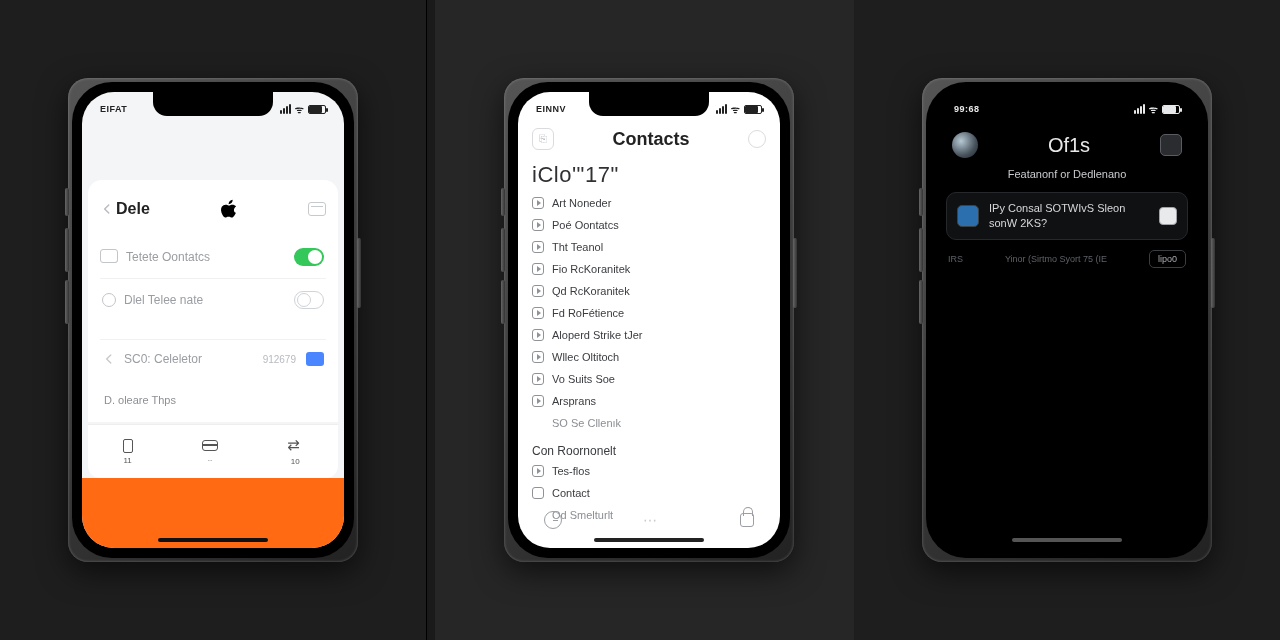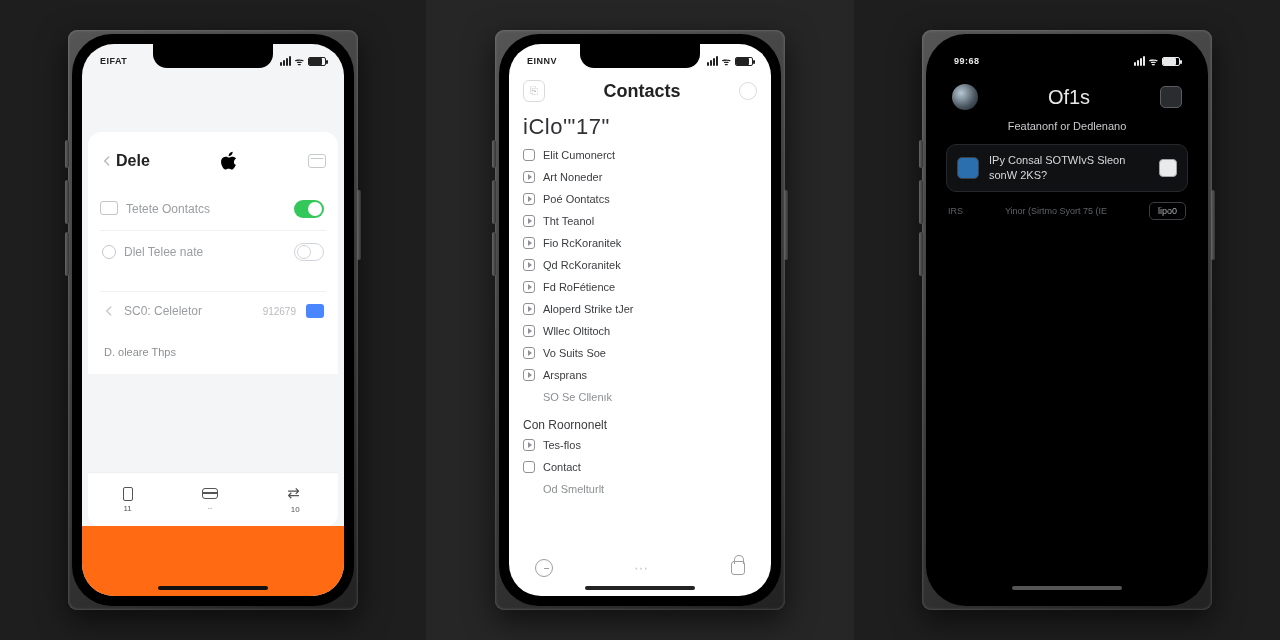--- a/index.html
+++ b/index.html
@@ -13,32 +13,32 @@
   }
   .col {
     position: absolute;
     top: 0;
     height: 640px;
     display: flex;
     align-items: center;
     justify-content: center;
   }
   .col.a { left: 0;   width: 426px; background:#1e1e1e; }
-  .col.b { left: 426px; width: 428px; background:#262626; }
+  .col.b { left: 435px; width: 428px; background:#262626; }
   .col.c { left: 854px; width: 426px; background:#1e1e1e; }
   .divider { position:absolute; top:0; width:2px; height:640px; background:#000; }
   .d1 { left:425px; }
   .d2 { left:853px; }
 
   
   .phone {
     position: relative;
     width: 290px;
-    height: 580px;
-    border-radius: 9px;
+    height: 484px;
+    border-radius: 20px;
     background: linear-gradient(145deg,#555,#222);
     padding: 4px;
     box-shadow: 0 10px 30px rgba(0,0,0,.6), inset 0 0 3px rgba(255,255,255,.3);
   }
   .phone .bezel {
     width:100%; height:100%;
     border-radius:40px;
     background:#000;
     padding:10px;
     position:relative;
@@ -302,24 +302,20 @@
               <span>⎘</span>
             </span>
           <span class="b-title">Contacts</span>
           <span class="b-ring"></span>
         </div>
 
         <div class="b-hero">iClo'"17"</div>
 
         <div class="b-list">
           <div class="b-item">
-              <span class="bx"></span>
-              <span>Elit Cumonerct</span>
-            </div>
-          <div class="b-item">
               <span class="bx play"></span>
               <span>Art Noneder</span>
             </div>
           <div class="b-item">
               <span class="bx play"></span>
               <span>Poé Oontatcs</span>
             </div>
           <div class="b-item">
               <span class="bx play"></span>
               <span>Tht Teanol</span>

